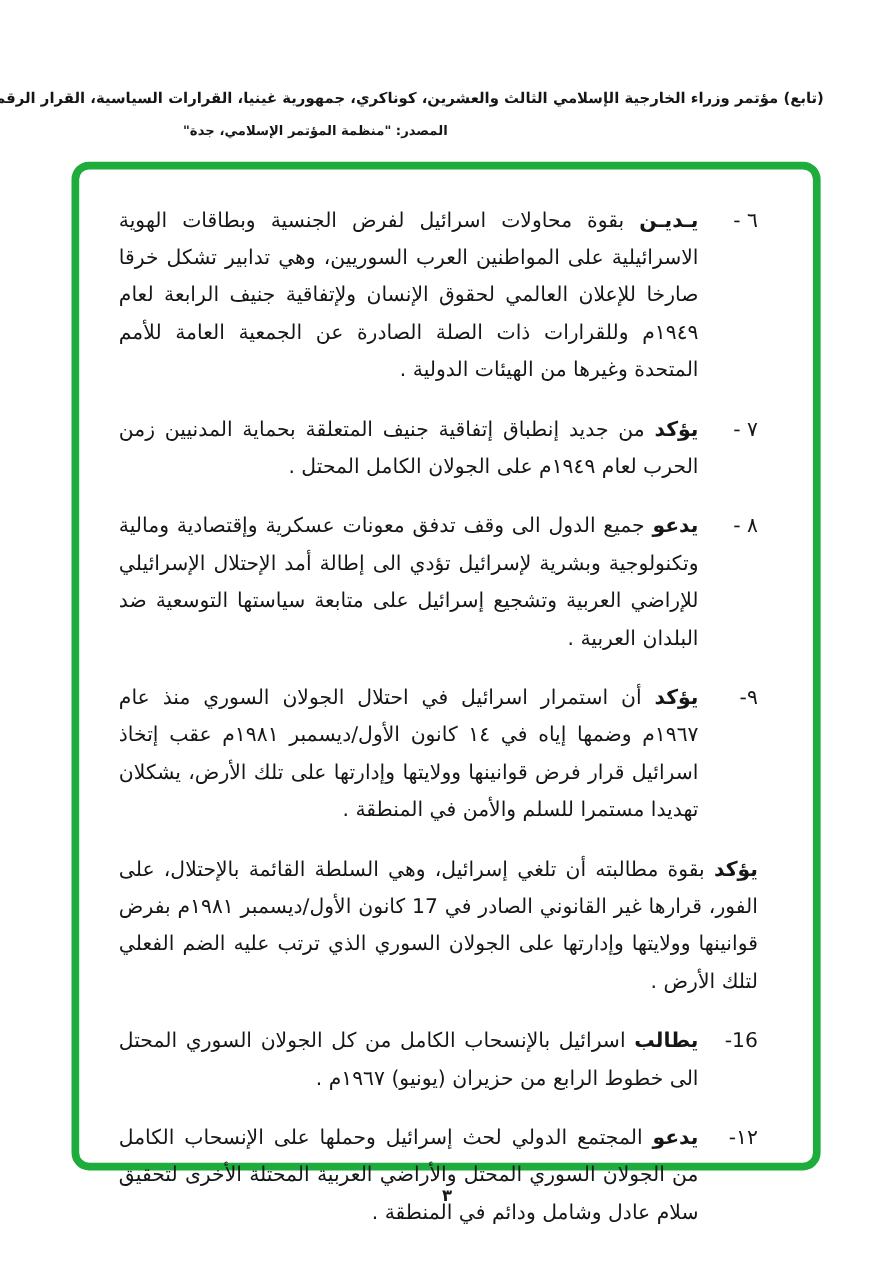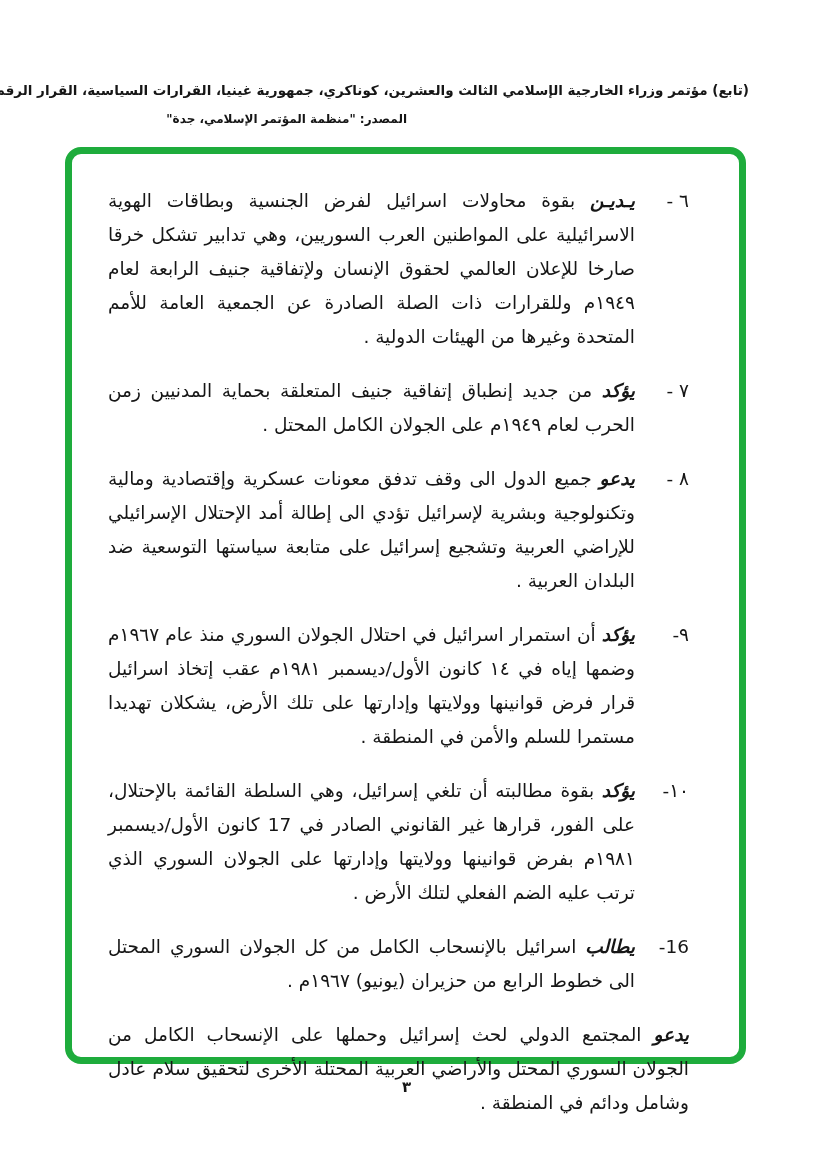--- a/index.html
+++ b/index.html
@@ -56,21 +56,21 @@
     flex: 0 0 54px;
     text-align: right;
     white-space: nowrap;
   }
   .ptext {
     flex: 1;
     margin: 0;
     text-align: justify;
     direction: rtl;
   }
-  .lead { font-weight: bold; font-style: italic; }
+  .lead { font-weight: bold; }
   .pagenum {
     position: absolute;
     top: 1078px;
     left: 0;
     right: 0;
     text-align: center;
     font-size: 15px;
     font-weight: bold;
   }
 </style>
@@ -98,30 +98,30 @@
       <span class="marker">٨ -</span>
       <p class="ptext"><span class="lead">يدعو</span><span> جميع الدول الى وقف تدفق معونات عسكرية وإقتصادية ومالية وتكنولوجية وبشرية لإسرائيل تؤدي الى إطالة أمد الإحتلال الإسرائيلي للإراضي العربية وتشجيع إسرائيل على متابعة سياستها التوسعية ضد البلدان العربية .</span></p>
     </div>
 
     <div class="para">
       <span class="marker">٩-</span>
       <p class="ptext"><span class="lead">يؤكد</span><span> أن استمرار اسرائيل في احتلال الجولان السوري منذ عام ١٩٦٧م وضمها إياه في ١٤ كانون الأول/ديسمبر ١٩٨١م عقب إتخاذ اسرائيل قرار فرض قوانينها وولايتها وإدارتها على تلك الأرض، يشكلان تهديدا مستمرا للسلم والأمن في المنطقة .</span></p>
     </div>
 
     <div class="para">
-      <span class="marker">١٠-</span>
       <p class="ptext"><span class="lead">يؤكد</span><span> بقوة مطالبته أن تلغي إسرائيل، وهي السلطة القائمة بالإحتلال، على الفور، قرارها غير القانوني الصادر في 17 كانون الأول/ديسمبر ١٩٨١م بفرض قوانينها وولايتها وإدارتها على الجولان السوري الذي ترتب عليه الضم الفعلي لتلك الأرض .</span></p>
     </div>
 
     <div class="para">
       <span class="marker">16-</span>
       <p class="ptext"><span class="lead">يطالب</span><span> اسرائيل بالإنسحاب الكامل من كل الجولان السوري المحتل الى خطوط الرابع من حزيران (يونيو) ١٩٦٧م .</span></p>
     </div>
 
     <div class="para">
+      <span class="marker">١٢-</span>
       <p class="ptext"><span class="lead">يدعو</span><span> المجتمع الدولي لحث إسرائيل وحملها على الإنسحاب الكامل من الجولان السوري المحتل والأراضي العربية المحتلة الأخرى لتحقيق سلام عادل وشامل ودائم في المنطقة .</span></p>
     </div>
 
   </div>
 
   <div class="pagenum">٣</div>
 
 </div>
 
 </body></html>

